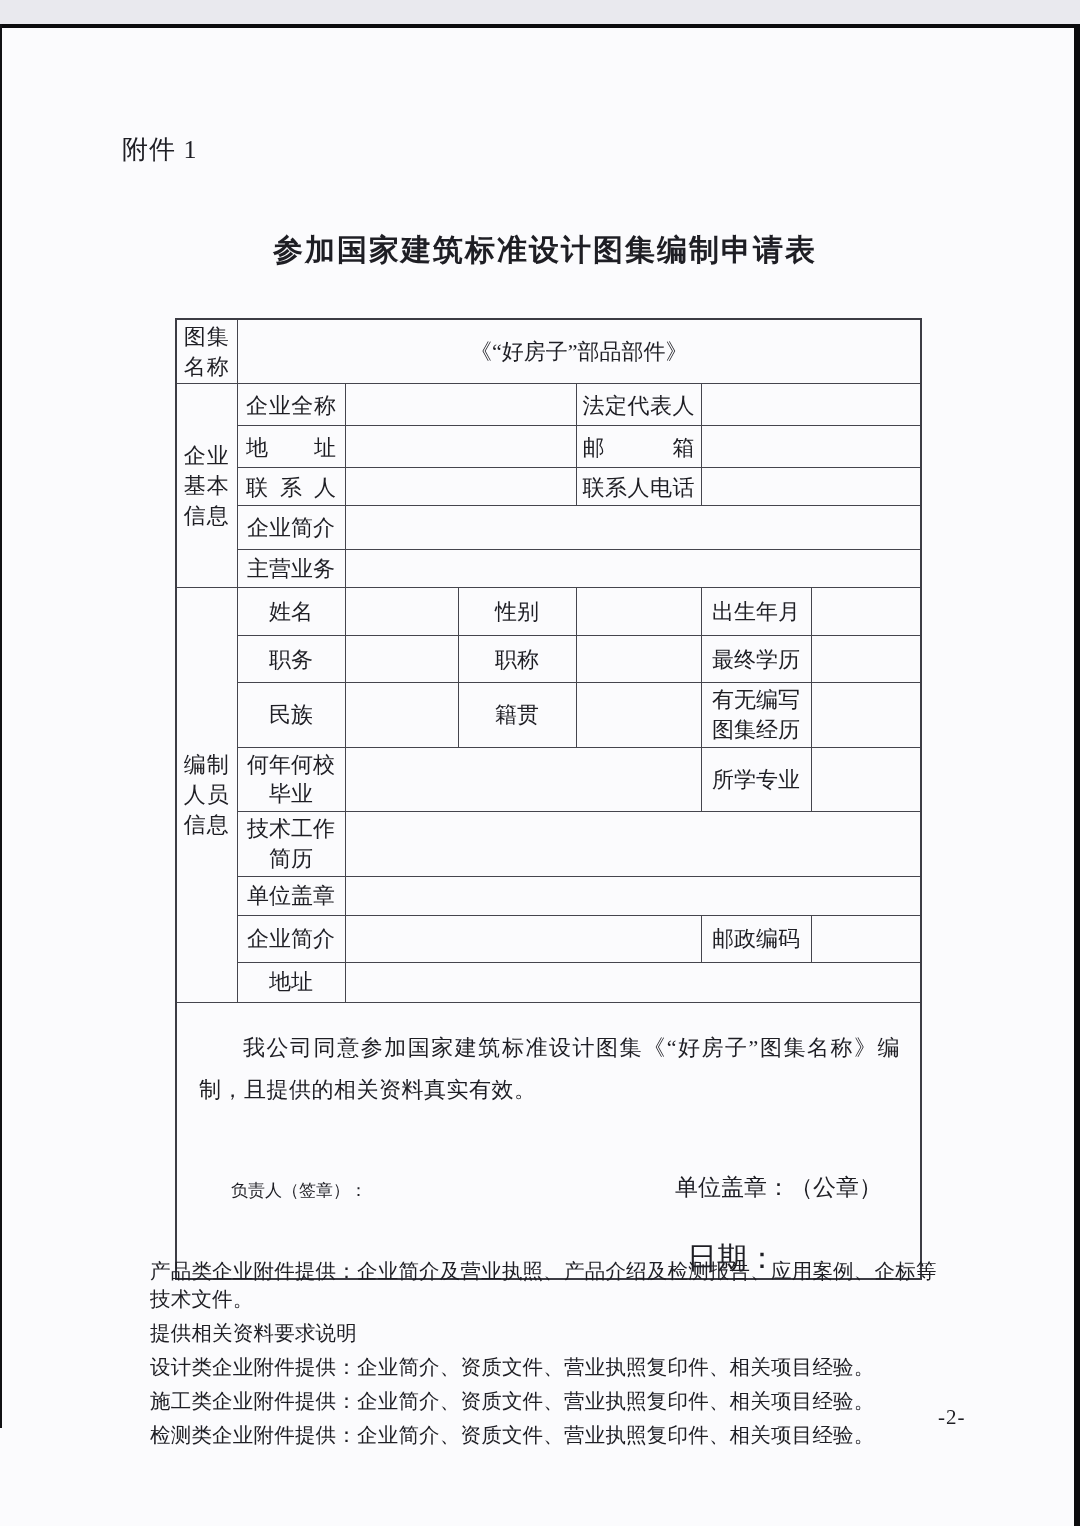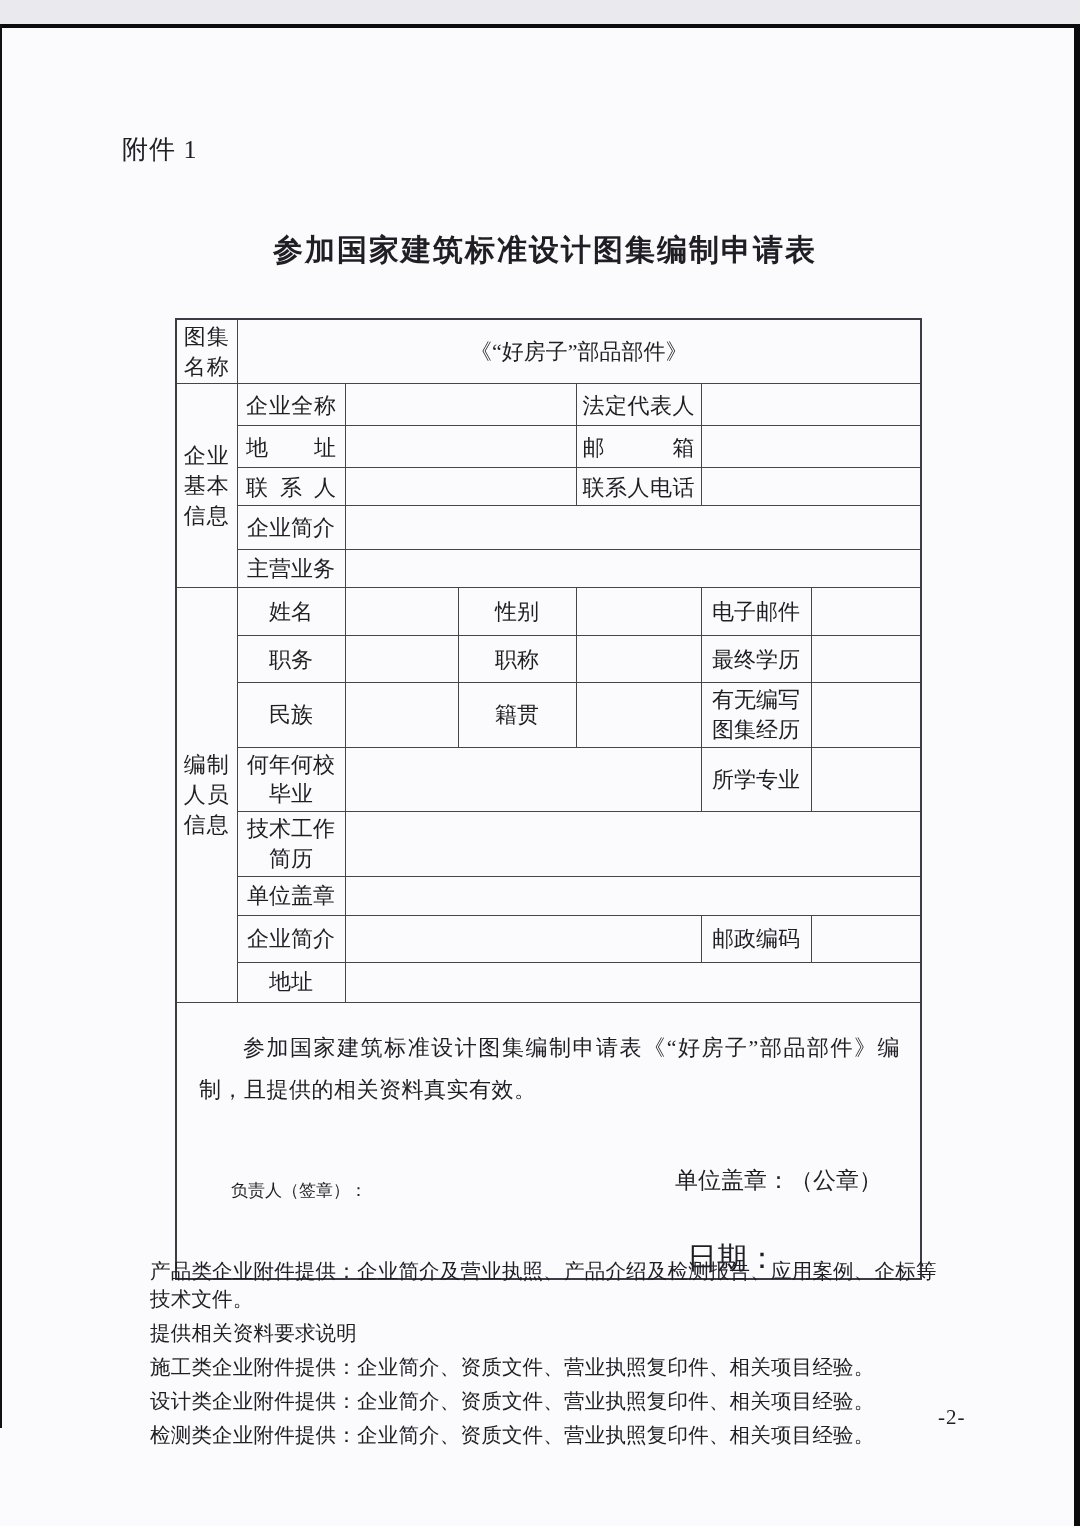--- a/index.html
+++ b/index.html
@@ -44,21 +44,21 @@
   .w4 { width:90px; }
   .w5 { width:112px; }
   td.statement-cell { padding:0; text-align:left; vertical-align:top; }
   .stmt-wrap { position:relative; width:100%; height:271px; }
   .stmt-text {
     margin:0; padding:22px 16px 0 18px;
     font-size:22px; line-height:1.95; text-indent:2em;
     text-align:justify; letter-spacing:0.5px;
   }
   .sig-signer { position:absolute; left:50px;  top:175px; font-size:17px; }
-  .sig-seal   { position:absolute; left:494px; top:160px; font-size:23px; }
+  .sig-seal   { position:absolute; left:494px; top:167px; font-size:23px; }
   .sig-date   { position:absolute; left:506px; top:233px; font-size:30px; }
 
   .notes { position:absolute; left:150px; top:1234px; width:790px; font-size:20.5px; }
   .notes div { margin-bottom:6.5px; line-height:1.35; letter-spacing:0.2px; }
 
   .page-number { position:absolute; left:938px; top:1381px; font-size:21px; letter-spacing:1px; }
 </style>
 </head>
 <body>
 
@@ -117,21 +117,21 @@
       <td>主营业务</td>
       <td colspan="5"></td>
     </tr>
 
     <tr style="height:48px">
       <td class="sec" rowspan="8">编制人员信息</td>
       <td>姓名</td>
       <td></td>
       <td>性别</td>
       <td></td>
-      <td>电子邮件</td>
+      <td>出生年月</td>
       <td></td>
     </tr>
     <tr style="height:47px">
       <td>职务</td>
       <td></td>
       <td>职称</td>
       <td></td>
       <td>最终学历</td>
       <td></td>
     </tr>
@@ -164,33 +164,33 @@
       <td></td>
     </tr>
     <tr style="height:40px">
       <td>地址</td>
       <td colspan="5"></td>
     </tr>
 
     <tr style="height:275px">
       <td colspan="7" class="statement-cell">
         <div class="stmt-wrap">
-          <p class="stmt-text">参加国家建筑标准设计图集编制申请表《“好房子”部品部件》编制，且提供的相关资料真实有效。</p>
+          <p class="stmt-text">我公司同意参加国家建筑标准设计图集《“好房子”图集名称》编制，且提供的相关资料真实有效。</p>
           <span class="sig-signer">负责人（签章）：</span>
           <span class="sig-seal">单位盖章：（公章）</span>
           <span class="sig-date">日期：</span>
         </div>
       </td>
     </tr>
   </tbody>
     </table>
 
   <div class="notes">
     <div>产品类企业附件提供：企业简介及营业执照、产品介绍及检测报告、应用案例、企标等技术文件。</div>
     <div>提供相关资料要求说明</div>
+    <div>设计类企业附件提供：企业简介、资质文件、营业执照复印件、相关项目经验。</div>
     <div>施工类企业附件提供：企业简介、资质文件、营业执照复印件、相关项目经验。</div>
-    <div>设计类企业附件提供：企业简介、资质文件、营业执照复印件、相关项目经验。</div>
     <div>检测类企业附件提供：企业简介、资质文件、营业执照复印件、相关项目经验。</div>
   </div>
 
   <div class="page-number">-2-</div>
 
 </div>
 
 </body></html>

